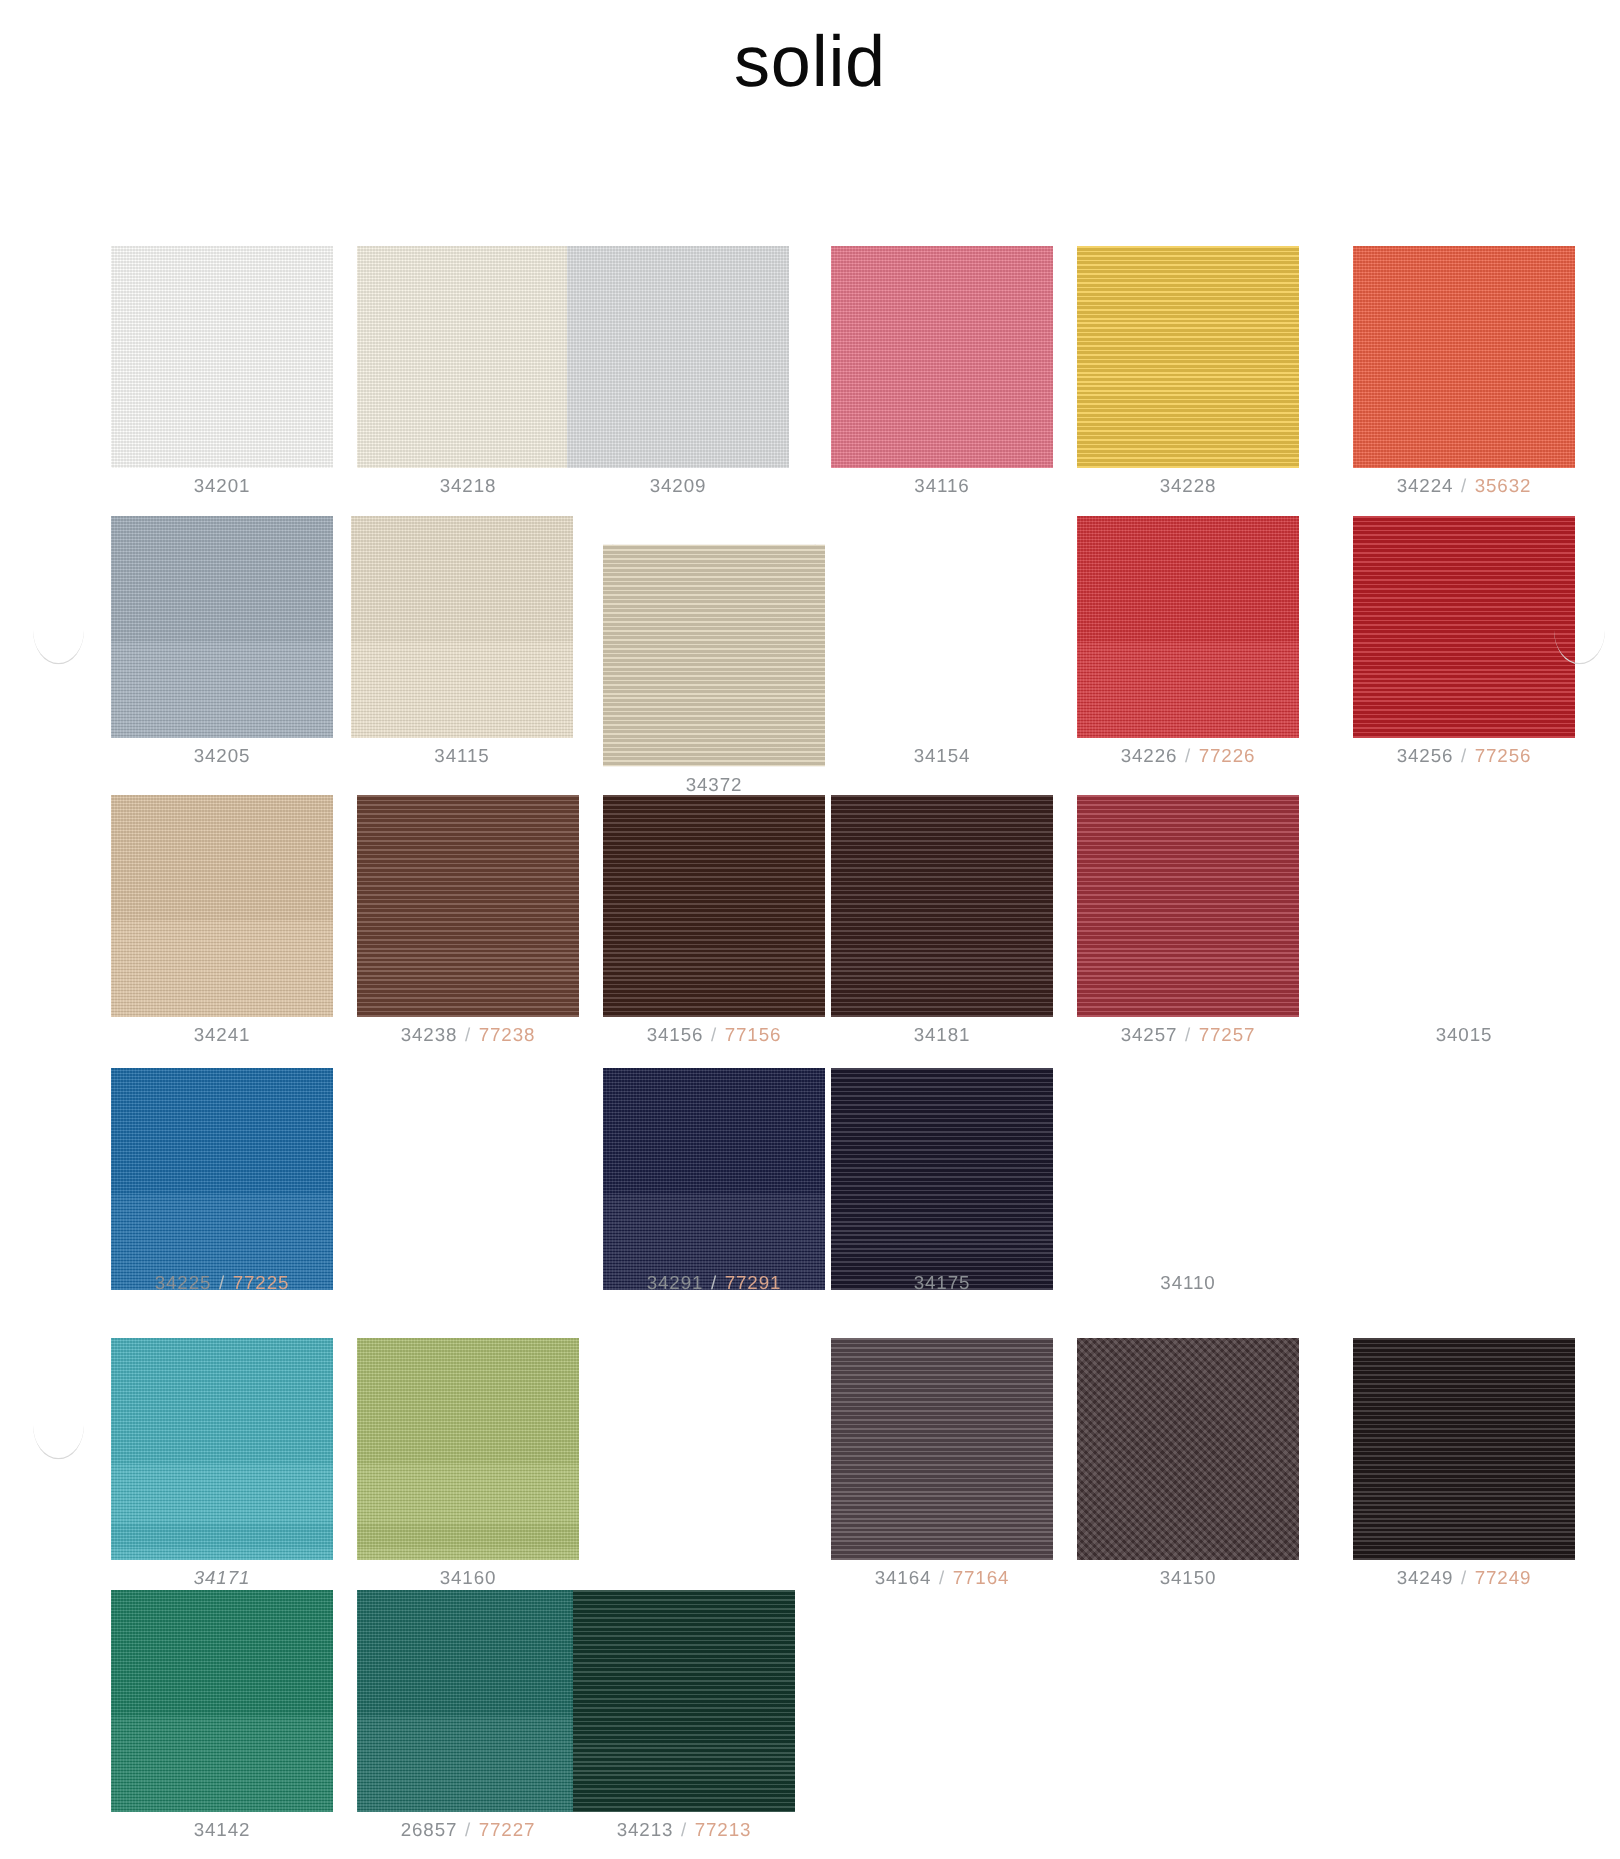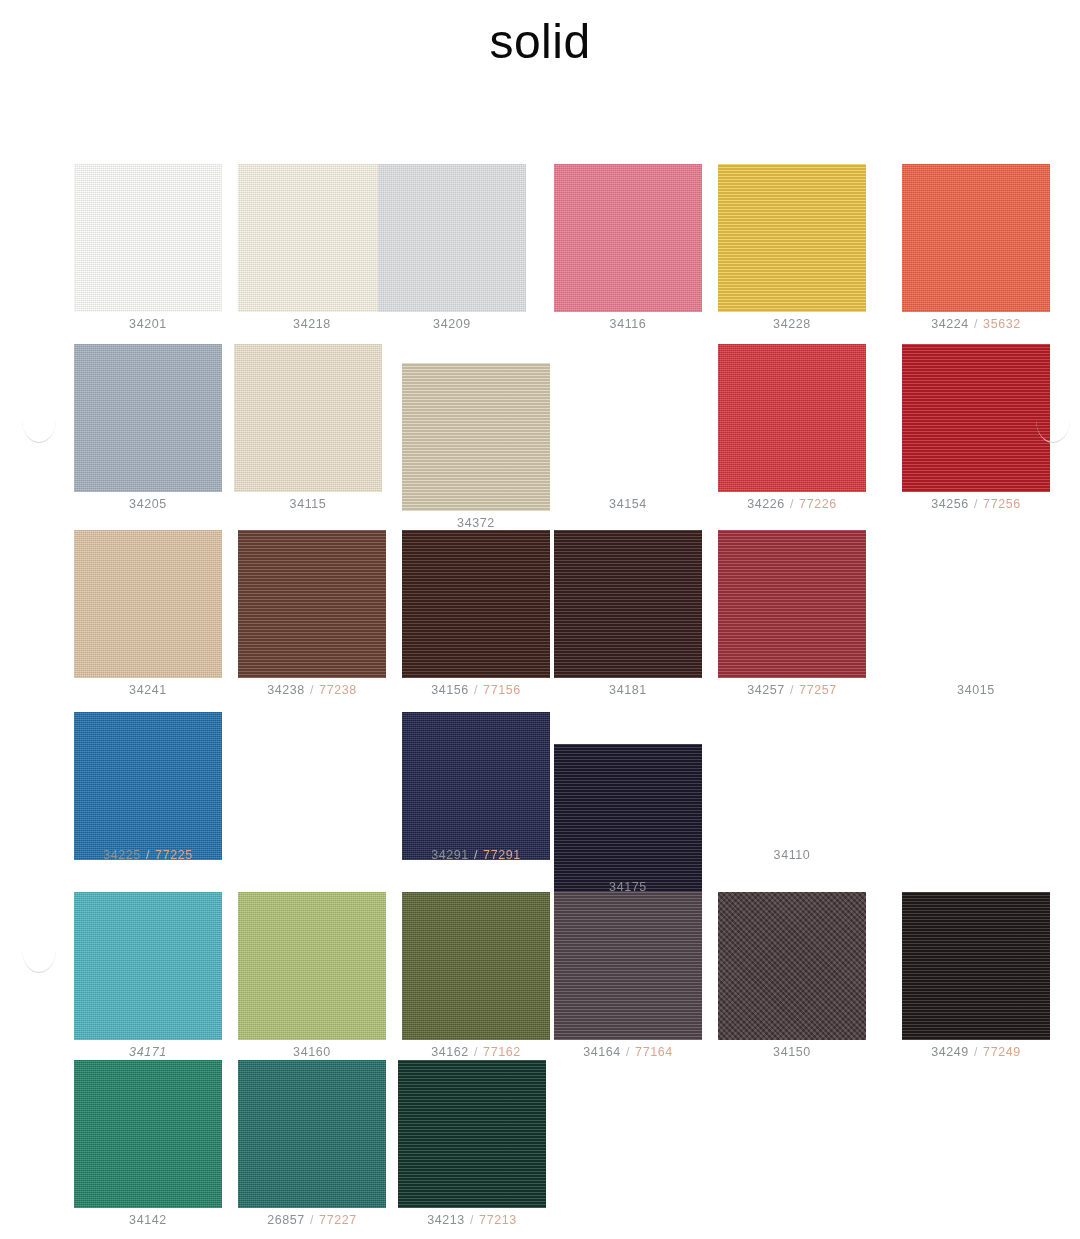--- a/index.html
+++ b/index.html
@@ -288,21 +288,21 @@
       <div class="label"><span>34225</span><span class="sep"> / </span><span class="alt">77225</span></div>
     </div>
     <div class="cell overlap" style="left: 396px; top: 712px;">
       <div class="swatch-wrap">
         <div class="swatch" style="background: rgb(27, 31, 68);">
           <div class="weave"></div>
         </div>
       </div>
       <div class="label"><span>34291</span><span class="sep"> / </span><span class="alt">77291</span></div>
     </div>
-    <div class="cell overlap" style="left: 548px; top: 712px; margin-top: 32px;">
+    <div class="cell overlap" style="left: 548px; top: 712px;">
       <div class="swatch-wrap">
         <div class="swatch" style="background: rgb(30, 26, 46);">
           <div class="weave ribbed"></div>
         </div>
       </div>
       <div class="label"><span>34175</span></div>
     </div>
     <div class="cell empty overlap" style="left: 712px; top: 712px;">
       <div class="swatch-wrap"></div>
       <div class="label"><span>34110</span></div>
@@ -316,28 +316,20 @@
       <div class="label"><span>34171</span></div>
     </div>
     <div class="cell" style="left: 232px; top: 892px;">
       <div class="swatch-wrap">
         <div class="swatch" style="background: rgb(174, 192, 115);">
           <div class="weave"></div>
         </div>
       </div>
       <div class="label"><span>34160</span></div>
     </div>
-    <div class="cell" style="left: 396px; top: 892px;">
-      <div class="swatch-wrap">
-        <div class="swatch" style="background: rgb(89, 98, 51);">
-          <div class="weave"></div>
-        </div>
-      </div>
-      <div class="label"><span>34162</span><span class="sep"> / </span><span class="alt">77162</span></div>
-    </div>
     <div class="cell" style="left: 548px; top: 892px;">
       <div class="swatch-wrap">
         <div class="swatch" style="background: rgb(85, 72, 78);">
           <div class="weave ribbed"></div>
         </div>
       </div>
       <div class="label"><span>34164</span><span class="sep"> / </span><span class="alt">77164</span></div>
     </div>
     <div class="cell" style="left: 712px; top: 892px;">
       <div class="swatch-wrap">
@@ -364,21 +356,21 @@
       <div class="label"><span>34142</span></div>
     </div>
     <div class="cell" style="left: 232px; top: 1060px;">
       <div class="swatch-wrap">
         <div class="swatch" style="background: rgb(31, 107, 99);">
           <div class="weave"></div>
         </div>
       </div>
       <div class="label"><span>26857</span><span class="sep"> / </span><span class="alt">77227</span></div>
     </div>
-    <div class="cell" style="left: 392px; top: 1060px;">
+    <div class="cell" style="left: 376px; top: 1060px;">
       <div class="swatch-wrap">
         <div class="swatch" style="background: rgb(21, 57, 46);">
           <div class="weave ribbed"></div>
         </div>
       </div>
       <div class="label"><span>34213</span><span class="sep"> / </span><span class="alt">77213</span></div>
     </div>
   </div>
 
 <div class="punch left" style="top: 420px;"></div>

